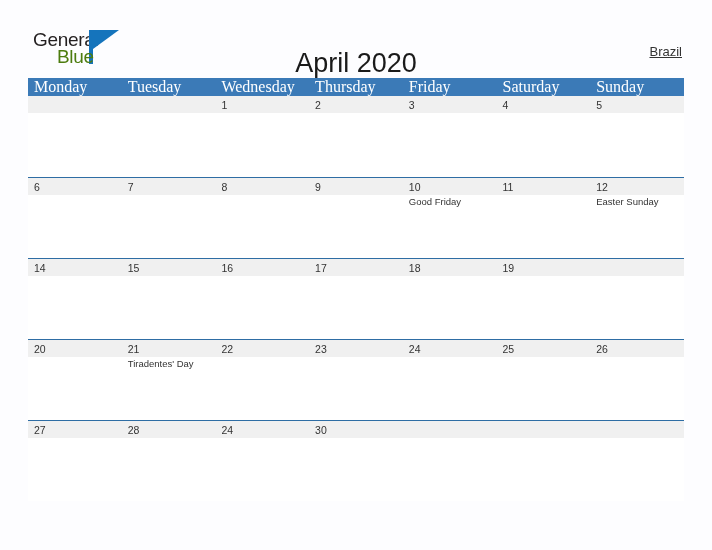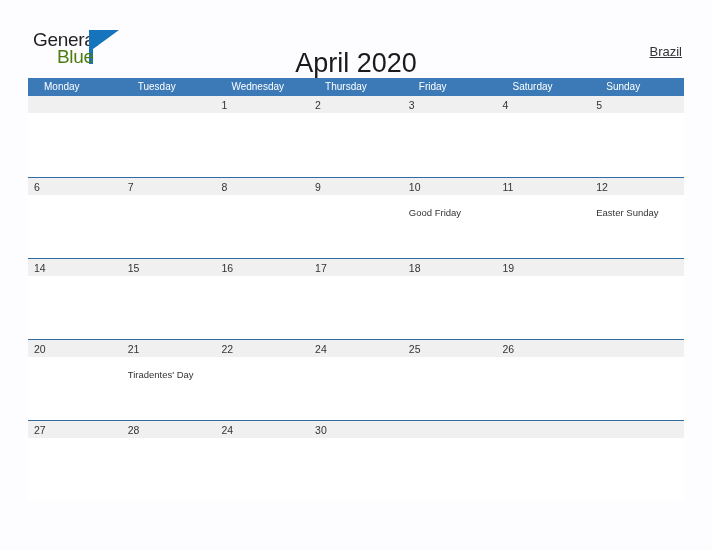--- a/index.html
+++ b/index.html
@@ -109,25 +109,25 @@
   .week-header {
     display: flex;
     width: 656px;
     height: 18px;
     background: #3b7ab7;
   }
   .week-header .dow {
     flex: 0 0 93.71px;
     width: 93.71px;
     box-sizing: border-box;
-    padding-left: 16px;
+    padding-left: 6px;
     color: #ffffff;
-    font-size: 10px;
+    font-size: 16px;
     line-height: 18px;
-    font-family: Liberation Sans, sans-serif;
+    font-family: Liberation Serif, serif;
     white-space: nowrap;
     overflow: hidden;
   }
 
   .week-row {
     position: relative;
     width: 656px;
     height: 81px;
     border-top: 1px solid #2e6da4;
     box-sizing: border-box;
@@ -158,21 +158,21 @@
     padding-left: 6px;
     padding-top: 1px;
   }
   .day-num {
     font-size: 10.5px;
     line-height: 16px;
     color: #333333;
     font-family: "Liberation Sans", sans-serif;
   }
   .day-event {
-    margin-top: 12px;
+    margin-top: 1px;
     font-size: 9.5px;
     line-height: 12px;
     color: #333333;
     font-family: "Liberation Sans", sans-serif;
     white-space: nowrap;
   }
 </style>
 </head>
 <body>
 
@@ -286,20 +286,23 @@
               <div class="day-num">20</div>
             </div>
             <div class="day-cell">
               <div class="day-num">21</div>
               <div class="day-event">Tiradentes' Day</div>
             </div>
             <div class="day-cell">
               <div class="day-num">22</div>
             </div>
             <div class="day-cell">
+              <div class="day-num">23</div>
+            </div>
+            <div class="day-cell">
               <div class="day-num">24</div>
             </div>
             <div class="day-cell">
               <div class="day-num">25</div>
             </div>
             <div class="day-cell">
               <div class="day-num">26</div>
             </div>
           </div>
         </div>

